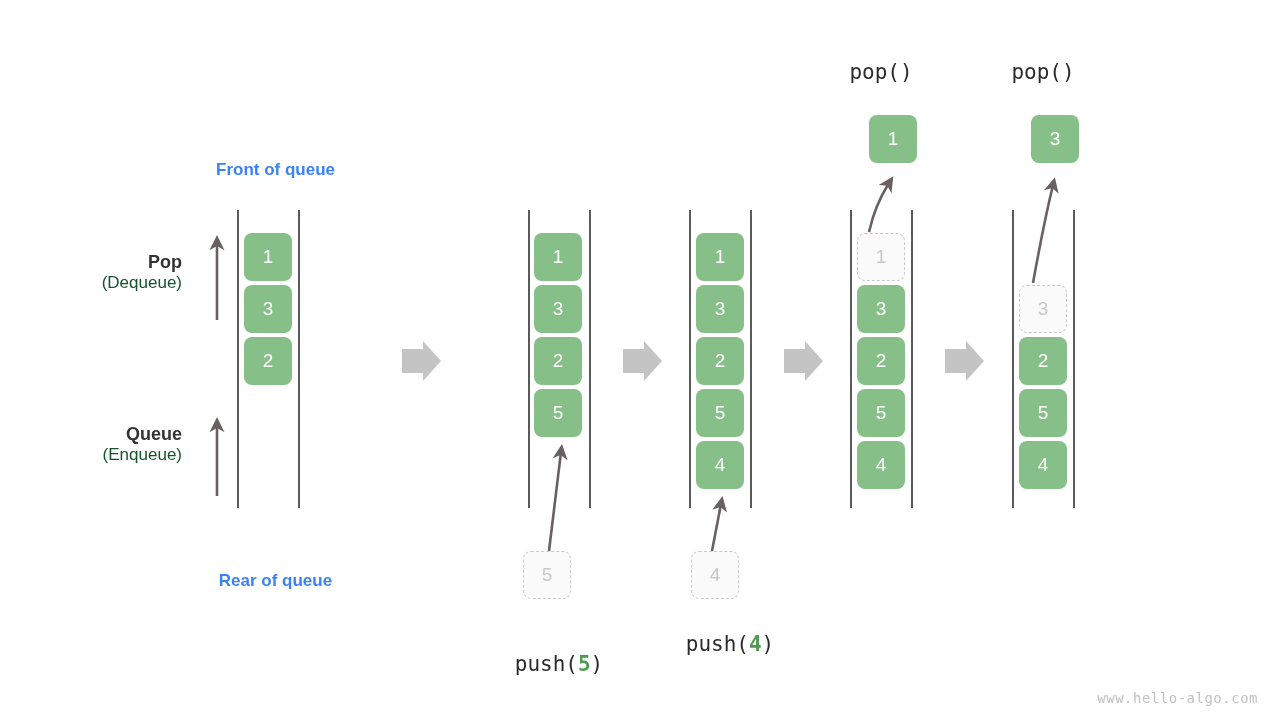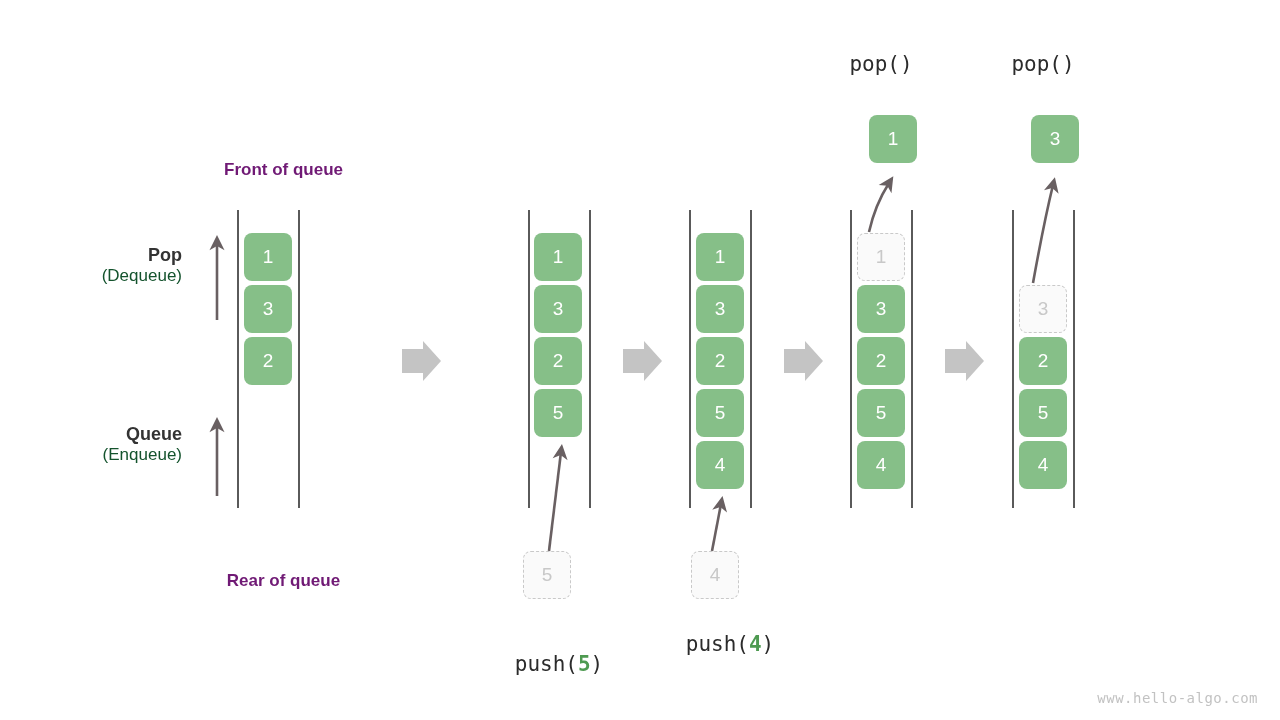--- a/index.html
+++ b/index.html
@@ -26,44 +26,44 @@
   
   .queue-title {
     left: 0; top: 58px; width: 535px;
     text-align: center;
     font-size: 23px;
     font-weight: bold;
     color: #4e9a51;
     letter-spacing: 0.2px;
   }
   .front-label, .rear-label {
-    left: 16px; width: 535px;
+    left: 8px; width: 535px;
     text-align: center;
     font-size: 17px;
     font-weight: bold;
-    color: #701a75;
+    color: #3b82f6;
   }
   .front-label { top: 160px; }
   .rear-label  { top: 543px; margin-top: 28px; }
 
   
   .op-block { text-align: right; width: 160px; left: 22px; }
   .op-main {
     font-size: 18px;
     font-weight: bold;
     color: #333333;
     line-height: 1.15;
   }
   .op-sub {
     font-size: 17px;
     font-weight: normal;
     color: #14532d;
     line-height: 1.2;
   }
-  .op-pop  { top: 245px; }
+  .op-pop  { top: 252px; }
   .op-push { top: 424px; }
 
   
   .rail {
     width: 1.6px;
     background: #5a5a5a;
     top: 210px;
     height: 298px;
   }
 
@@ -90,21 +90,21 @@
   .call-label {
     font-family: "DejaVu Sans Mono", "Liberation Mono", monospace;
     font-size: 21px;
     color: #2b2b2b;
     white-space: pre;
     text-align: center;
     width: 160px;
   }
   .call-label .num { color: #4e9a51; font-weight: bold; }
   .push-label { top: 632px; }
-  .pop-label  { top: 52px; }
+  .pop-label  { top: 60px; }
 
   
   #arrows { position: absolute; left:0; top:0; width:1280px; height:720px; }
 
   
   .watermark {
     right: 22px;
     bottom: 14px;
     font-family: "DejaVu Sans Mono", "Liberation Mono", monospace;
     font-size: 14px;

